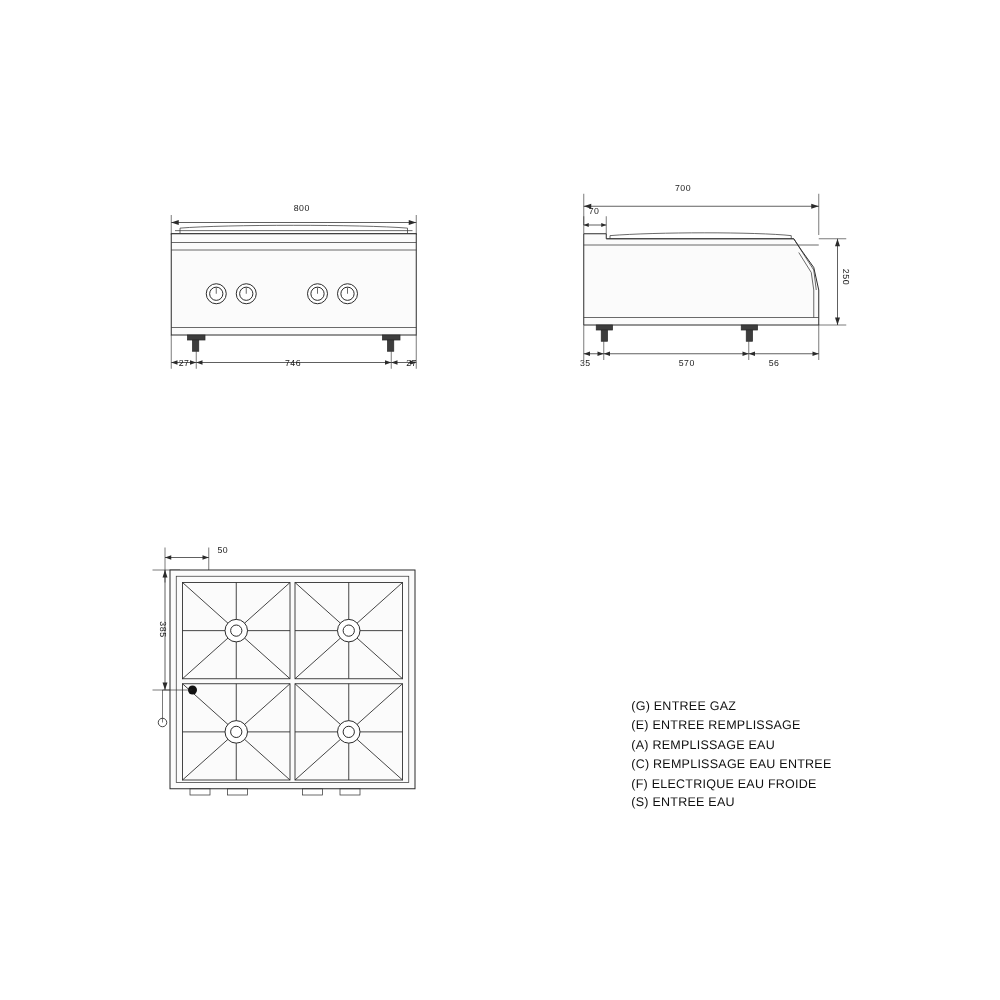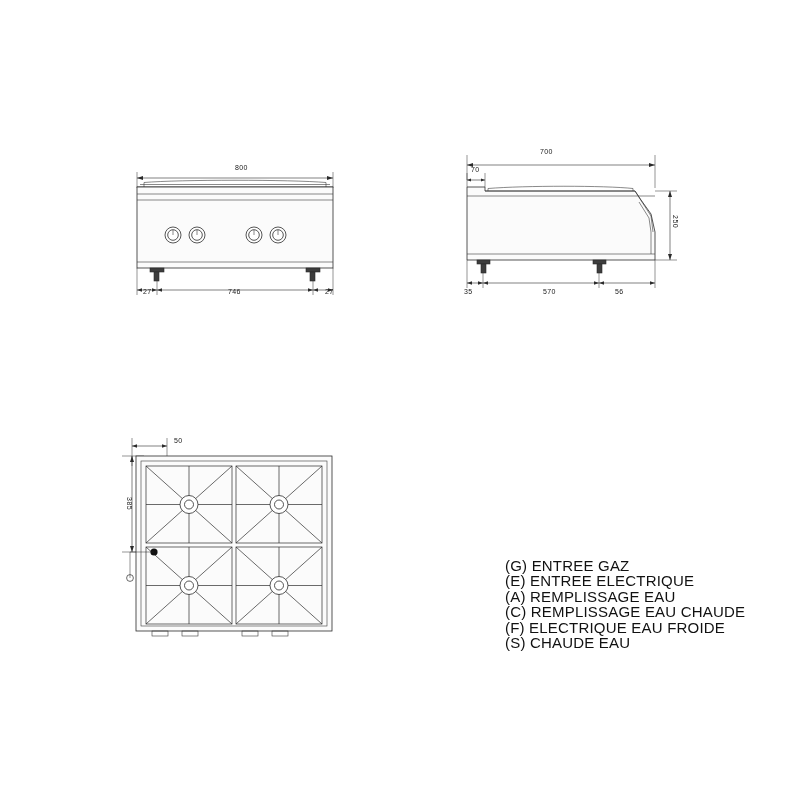--- a/index.html
+++ b/index.html
@@ -28,21 +28,21 @@
     font-family: "Liberation Sans", sans-serif;
     font-size: 7px;
     color: #1a1a1a;
     letter-spacing: 0.4px;
     white-space: nowrap;
   }
   .legend {
     position: absolute;
     left: 505px;
     top: 558px;
-    font-size: 15px;
+    font-size: 10px;
     line-height: 15.4px;
     color: #111111;
     letter-spacing: 0.2px;
   }
   .legend div {
     white-space: nowrap;
   }
   svg { display: block; overflow: visible; }
   .ln { stroke: #2b2b2b; stroke-width: 0.8; fill: none; }
   .ln-thin { stroke: #3a3a3a; stroke-width: 0.6; fill: none; }
@@ -281,20 +281,20 @@
         <circle cx="20" cy="148" r="3.4" fill="none" stroke="#2b2b2b" stroke-width="0.7"></circle>
       </g>
     </svg>
   </div>
 
   <div class="dim-text" style="left:174px; top:437px;">50</div>
   <div class="dim-text" style="left:126px; top:497px; writing-mode: vertical-rl; letter-spacing:0.5px;">385</div>
 
   <div class="legend">
     <div>(G) ENTREE GAZ</div>
-    <div>(E) ENTREE ELECTRIQUE</div>
+    <div>(E) ENTREE REMPLISSAGE</div>
     <div>(A) REMPLISSAGE EAU</div>
-    <div>(C) REMPLISSAGE EAU CHAUDE</div>
+    <div>(C) REMPLISSAGE EAU ENTREE</div>
     <div>(F) ELECTRIQUE EAU FROIDE</div>
-    <div>(S) CHAUDE EAU</div>
+    <div>(S) ENTREE EAU</div>
   </div>
 
 </div>
 
 </body></html>

